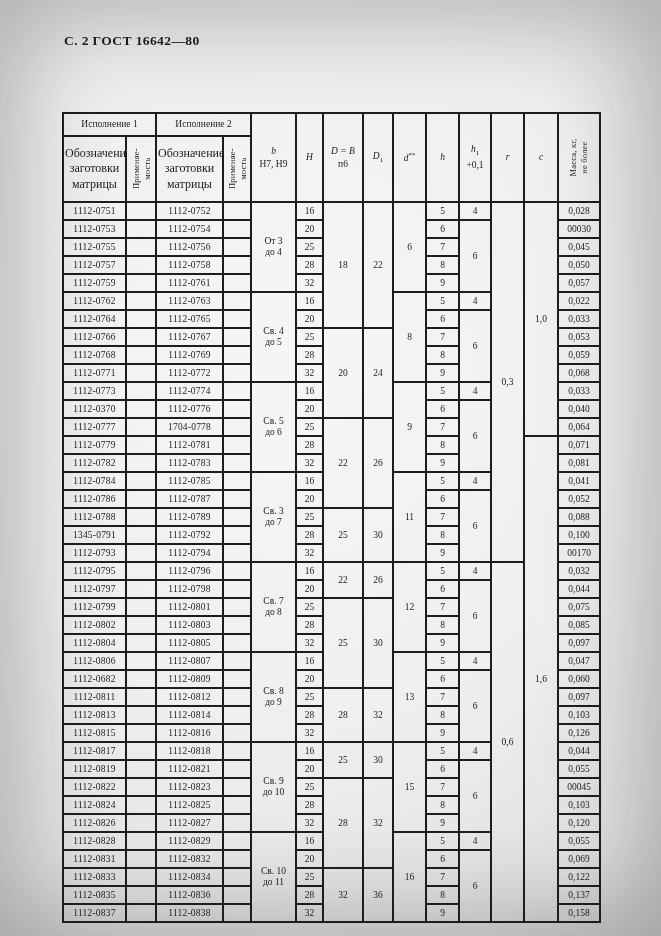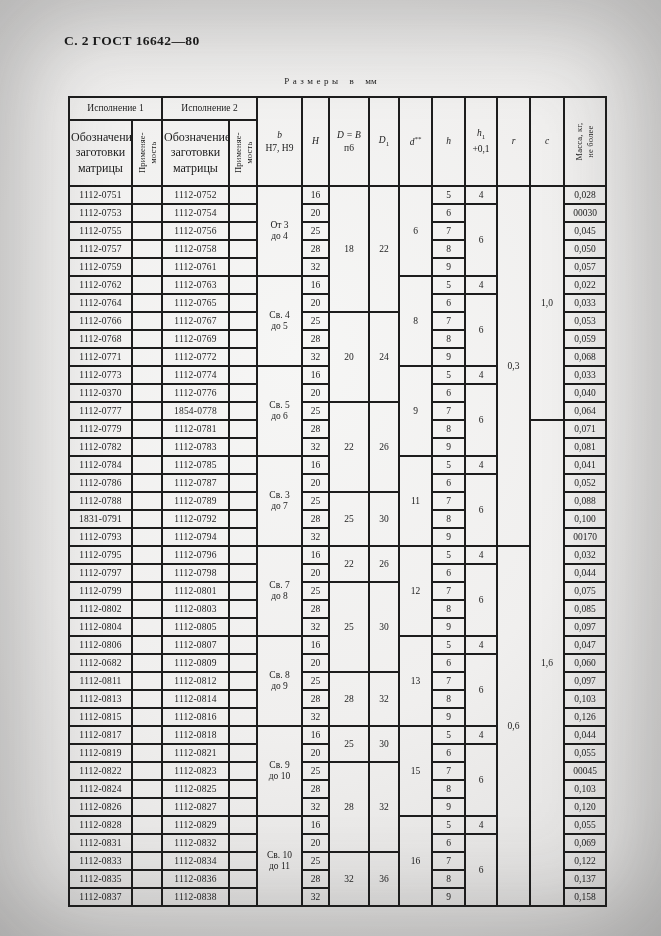--- a/index.html
+++ b/index.html
@@ -18,22 +18,22 @@
     position:absolute;left:64px;top:33px;
     font-weight:bold;font-size:13.5px;letter-spacing:.4px;white-space:nowrap;
   }
   .size-note{
     position:absolute;left:62px;top:76px;width:537px;
     text-align:center;font-size:9px;white-space:nowrap;
   }
   .size-note .ls{letter-spacing:3.5px;margin-right:8px;}
   .size-note .plain{letter-spacing:0;}
   table.dim{
-    position:absolute;left:62px;top:96px;width:537px;
-    border-collapse:collapse;table-layout:fixed;margin-left:6px;
+    position:absolute;left:62px;top:112px;width:537px;
+    border-collapse:collapse;table-layout:fixed;
   }
   table.dim th,table.dim td{
     border:2px solid #1d1d1d;
     padding:0;margin:0;
     text-align:center;vertical-align:middle;
     font-weight:normal;font-size:9.5px;line-height:1.15;
     overflow:hidden;
   }
   thead tr.hr1 th{height:21px;font-size:9.5px;}
   thead tr.hr2 th{height:64px;}
@@ -54,21 +54,20 @@
   td.des{font-size:9.3px;letter-spacing:.2px;}
   td.mass{font-size:9.3px;border-radius:8px;}
 </style>
 </head>
 <body>
 
 <div class="scan-page">
 
   <div class="page-title">С. 2 ГОСТ 16642—80</div>
 
-  <div class="size-note"><span class="ls">Размеры</span><span class="ls">в</span><span class="plain">мм</span></div>
 
   <table class="dim">
     <colgroup>
       <col style="width:63px">
         <col style="width:30px">
         <col style="width:67px">
         <col style="width:28px">
       <col style="width:45px">
         <col style="width:27px">
         <col style="width:40px">
@@ -264,21 +263,21 @@
           <td class="des">1112-0776</td>
           <td></td>
           <td>20</td>
           <td>6</td>
           <td rowspan="4">6</td>
           <td class="mass">0,040</td>
         </tr>
         <tr>
           <td class="des">1112-0777</td>
           <td></td>
-          <td class="des">1854-0778</td>
+          <td class="des">1704-0778</td>
           <td></td>
           <td>25</td>
           <td rowspan="5">22</td>
           <td rowspan="5">26</td>
           <td>7</td>
           <td class="mass">0,064</td>
         </tr>
         <tr>
           <td class="des">1112-0779</td>
           <td></td>
@@ -326,21 +325,21 @@
           <td></td>
           <td class="des">1112-0789</td>
           <td></td>
           <td>25</td>
           <td rowspan="3">25</td>
           <td rowspan="3">30</td>
           <td>7</td>
           <td class="mass">0,088</td>
         </tr>
         <tr>
-          <td class="des">1831-0791</td>
+          <td class="des">1345-0791</td>
           <td></td>
           <td class="des">1112-0792</td>
           <td></td>
           <td>28</td>
           <td>8</td>
           <td class="mass">0,100</td>
         </tr>
         <tr>
           <td class="des">1112-0793</td>
           <td></td>

